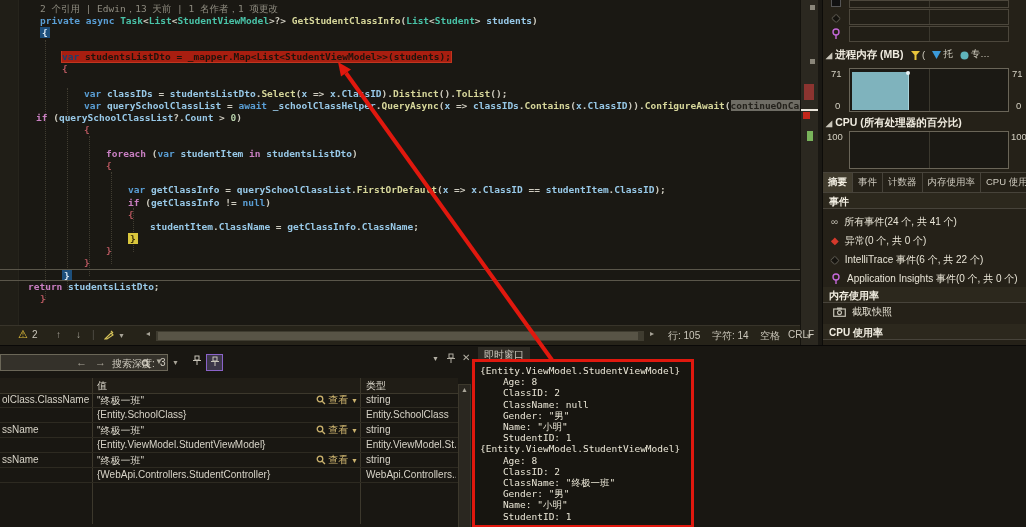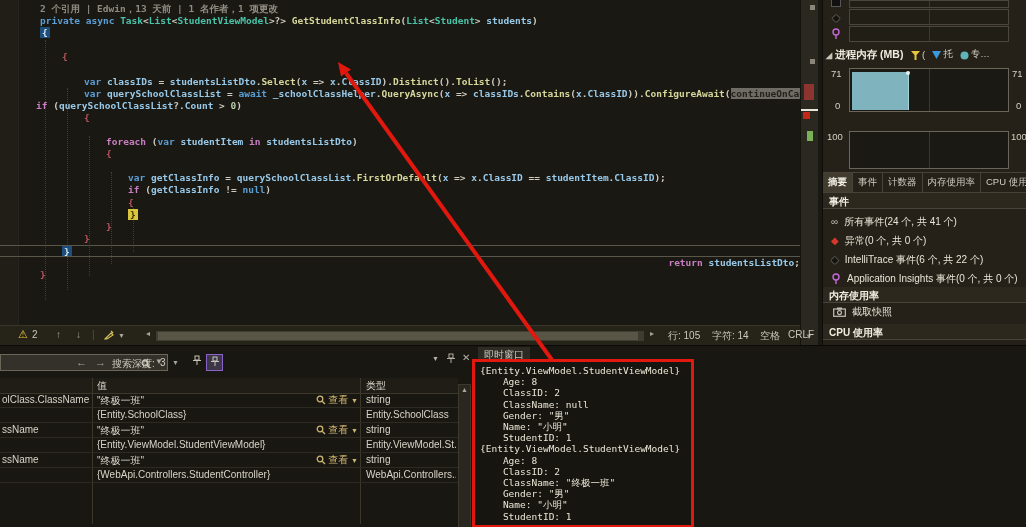--- a/index.html
+++ b/index.html
@@ -7,21 +7,21 @@
           background:#1a1813;font-family:"Liberation Sans",sans-serif;}
 
   
   .editor{position:absolute;left:0;top:0;width:800px;height:325px;background:#1a1813;overflow:hidden;}
   .gutter{position:absolute;left:0;top:0;width:18px;height:325px;background:#201e17;border-right:1px solid #26241c;}
   .guide{position:absolute;width:0;border-left:1px dotted #413d31;}
   #code-lines{position:absolute;left:0;top:3px;width:800px;
               font-family:"DejaVu Sans Mono",monospace;font-size:9.5px;font-weight:600;}
   .cl{height:12.1px;line-height:12.1px;white-space:pre;overflow:hidden;box-sizing:border-box;}
   .cl-in{white-space:pre;}
-  .s-lens{color:#8f8c80;font-weight:700;}
+  .s-lens{color:#8f8c80;font-weight:400;}
   .s-kw{color:#5a9fd6;}
   .s-ctrl{color:#c97fc2;}
   .s-typ{color:#49c3a8;}
   .s-met{color:#d6d69a;}
   .s-id{color:#98c9e8;}
   .s-pln{color:#cfccc0;}
   .s-num{color:#b5cea8;}
   .s-brc{color:#b5565e;font-weight:700;}
   .s-brcblue{background:#1d4f7c;color:#d8e6f2;padding:0 2px;}
   .s-brcyel{background:#d9c63c;color:#3c2f05;padding:0 2px;}
@@ -112,38 +112,40 @@
     <div class="guide" style="left:45px;top:40px;height:260px;"></div>
     <div class="guide" style="left:67px;top:88px;height:202px;"></div>
     <div class="guide" style="left:89px;top:136px;height:140px;"></div>
     <div class="guide" style="left:111px;top:172px;height:92px;"></div>
     <div class="guide" style="left:133px;top:208px;height:44px;"></div>
     <div id="code-lines">
         <div class="cl" style="padding-left: 40px;"><span class="cl-in"><span class="s-lens">2 个引用 | Edwin，13 天前 | 1 名作者，1 项更改</span></span></div>
         <div class="cl" style="padding-left: 40px;"><span class="cl-in"><span class="s-kw">private</span><span class="s-pln"> </span><span class="s-kw">async</span><span class="s-pln"> </span><span class="s-typ">Task</span><span class="s-pln">&lt;</span><span class="s-typ">List</span><span class="s-pln">&lt;</span><span class="s-typ">StudentViewModel</span><span class="s-pln">&gt;?&gt; </span><span class="s-met">GetStudentClassInfo</span><span class="s-pln">(</span><span class="s-typ">List</span><span class="s-pln">&lt;</span><span class="s-typ">Student</span><span class="s-pln">&gt; </span><span class="s-id">students</span><span class="s-pln">)</span></span></div>
         <div class="cl" style="padding-left: 40px;"><span class="cl-in"><span class="s-brcblue">{</span></span></div>
         <div class="cl" style="padding-left: 40px;"><span class="cl-in"></span></div>
+        <div class="cl hl-red" style="padding-left: 62px;"><span class="cl-in"><span class="s-dkw">var</span><span class="s-dk"> studentsListDto = _mapper.Map&lt;List&lt;StudentViewModel&gt;&gt;(students);</span></span></div>
         <div class="cl" style="padding-left: 62px;"><span class="cl-in"><span class="s-brc">{</span></span></div>
         <div class="cl" style="padding-left: 62px;"><span class="cl-in"></span></div>
         <div class="cl" style="padding-left: 84px;"><span class="cl-in"><span class="s-kw">var</span><span class="s-pln"> </span><span class="s-id">classIDs</span><span class="s-pln"> = </span><span class="s-id">studentsListDto</span><span class="s-pln">.</span><span class="s-met">Select</span><span class="s-pln">(</span><span class="s-id">x</span><span class="s-pln"> =&gt; </span><span class="s-id">x</span><span class="s-pln">.</span><span class="s-id">ClassID</span><span class="s-pln">).</span><span class="s-met">Distinct</span><span class="s-pln">().</span><span class="s-met">ToList</span><span class="s-pln">();</span></span></div>
         <div class="cl" style="padding-left: 84px;"><span class="cl-in"><span class="s-kw">var</span><span class="s-pln"> </span><span class="s-id">querySchoolClassList</span><span class="s-pln"> = </span><span class="s-kw">await</span><span class="s-pln"> </span><span class="s-id">_schoolClassHelper</span><span class="s-pln">.</span><span class="s-met">QueryAsync</span><span class="s-pln">(</span><span class="s-id">x</span><span class="s-pln"> =&gt; </span><span class="s-id">classIDs</span><span class="s-pln">.</span><span class="s-met">Contains</span><span class="s-pln">(</span><span class="s-id">x</span><span class="s-pln">.</span><span class="s-id">ClassID</span><span class="s-pln">)).</span><span class="s-met">ConfigureAwait</span><span class="s-pln">(</span><span class="s-ghost">continueOnCapture</span></span></div>
         <div class="cl" style="padding-left: 36px;"><span class="cl-in"><span class="s-ctrl">if</span><span class="s-pln"> (</span><span class="s-id">querySchoolClassList</span><span class="s-pln">?.</span><span class="s-id">Count</span><span class="s-pln"> &gt; </span><span class="s-num">0</span><span class="s-pln">)</span></span></div>
         <div class="cl" style="padding-left: 84px;"><span class="cl-in"><span class="s-brc">{</span></span></div>
         <div class="cl" style="padding-left: 84px;"><span class="cl-in"></span></div>
         <div class="cl" style="padding-left: 106px;"><span class="cl-in"><span class="s-ctrl">foreach</span><span class="s-pln"> (</span><span class="s-kw">var</span><span class="s-pln"> </span><span class="s-id">studentItem</span><span class="s-pln"> </span><span class="s-ctrl">in</span><span class="s-pln"> </span><span class="s-id">studentsListDto</span><span class="s-pln">)</span></span></div>
         <div class="cl" style="padding-left: 106px;"><span class="cl-in"><span class="s-brc">{</span></span></div>
         <div class="cl" style="padding-left: 106px;"><span class="cl-in"></span></div>
         <div class="cl" style="padding-left: 128px;"><span class="cl-in"><span class="s-kw">var</span><span class="s-pln"> </span><span class="s-id">getClassInfo</span><span class="s-pln"> = </span><span class="s-id">querySchoolClassList</span><span class="s-pln">.</span><span class="s-met">FirstOrDefault</span><span class="s-pln">(</span><span class="s-id">x</span><span class="s-pln"> =&gt; </span><span class="s-id">x</span><span class="s-pln">.</span><span class="s-id">ClassID</span><span class="s-pln"> == </span><span class="s-id">studentItem</span><span class="s-pln">.</span><span class="s-id">ClassID</span><span class="s-pln">);</span></span></div>
         <div class="cl" style="padding-left: 128px;"><span class="cl-in"><span class="s-ctrl">if</span><span class="s-pln"> (</span><span class="s-id">getClassInfo</span><span class="s-pln"> != </span><span class="s-kw">null</span><span class="s-pln">)</span></span></div>
         <div class="cl" style="padding-left: 128px;"><span class="cl-in"><span class="s-brc">{</span></span></div>
+        <div class="cl" style="padding-left: 150px;"><span class="cl-in"><span class="s-id">studentItem</span><span class="s-pln">.</span><span class="s-id">ClassName</span><span class="s-pln"> = </span><span class="s-id">getClassInfo</span><span class="s-pln">.</span><span class="s-id">ClassName</span><span class="s-pln">;</span></span></div>
         <div class="cl" style="padding-left: 128px;"><span class="cl-in"><span class="s-brcyel">}</span></span></div>
         <div class="cl" style="padding-left: 106px;"><span class="cl-in"><span class="s-brc">}</span></span></div>
         <div class="cl" style="padding-left: 84px;"><span class="cl-in"><span class="s-brc">}</span></span></div>
         <div class="cl ln-scope" style="padding-left: 62px;"><span class="cl-in"><span class="s-brcblue">}</span></span></div>
-        <div class="cl" style="padding-left: 62px; text-align: right;"><span class="cl-in"><span class="s-ctrl">return</span><span class="s-pln"> </span><span class="s-id">studentsListDto</span><span class="s-pln">;</span></span></div>
+        <div class="cl" style="padding-left: 28px;"><span class="cl-in"><span class="s-ctrl">return</span><span class="s-pln"> </span><span class="s-id">studentsListDto</span><span class="s-pln">;</span></span></div>
         <div class="cl" style="padding-left: 40px;"><span class="cl-in"><span class="s-brc">}</span></span></div>
       </div>
   </div>
 
   <div class="ed-vscroll">
     <div class="vmark" style="left:9px;top:5px;width:5px;height:5px;background:#8a867a;"></div>
     <div class="vmark" style="left:9px;top:59px;width:5px;height:5px;background:#8a867a;"></div>
     <div class="vmark" style="left:3px;top:84px;width:10px;height:16px;background:#8c3430;"></div>
     <div class="vmark" style="left:0;top:109px;width:17px;height:2px;background:#e8e4da;"></div>
     <div class="vmark" style="left:2px;top:112px;width:7px;height:7px;background:#c3271a;"></div>
@@ -214,20 +216,23 @@
     <span class="axl" style="left:8px;top:68px;">71</span>
     <span class="axl" style="left:12px;top:100px;">0</span>
     <div class="chart" style="left:26px;top:68px;width:160px;height:44px;">
       <div class="mid"></div>
       <div class="memfill"></div>
       <div class="memdot"></div>
     </div>
     <span class="axl" style="left:189px;top:68px;">71</span>
     <span class="axl" style="left:193px;top:100px;">0</span>
 
+    <div class="dhead" style="top:116px;">
+      <span class="tri">◢</span><span>CPU (所有处理器的百分比)</span>
+    </div>
     <span class="axl" style="left:4px;top:131px;">100</span>
     <div class="chart" style="left:26px;top:131px;width:160px;height:38px;">
         <div class="mid"></div>
       </div>
     <span class="axl" style="left:188px;top:131px;">100</span>
 
     <div class="tabs" id="diag-tabs">
         <div class="tab sel">摘要</div>
         <div class="tab">事件</div>
         <div class="tab">计数器</div>

